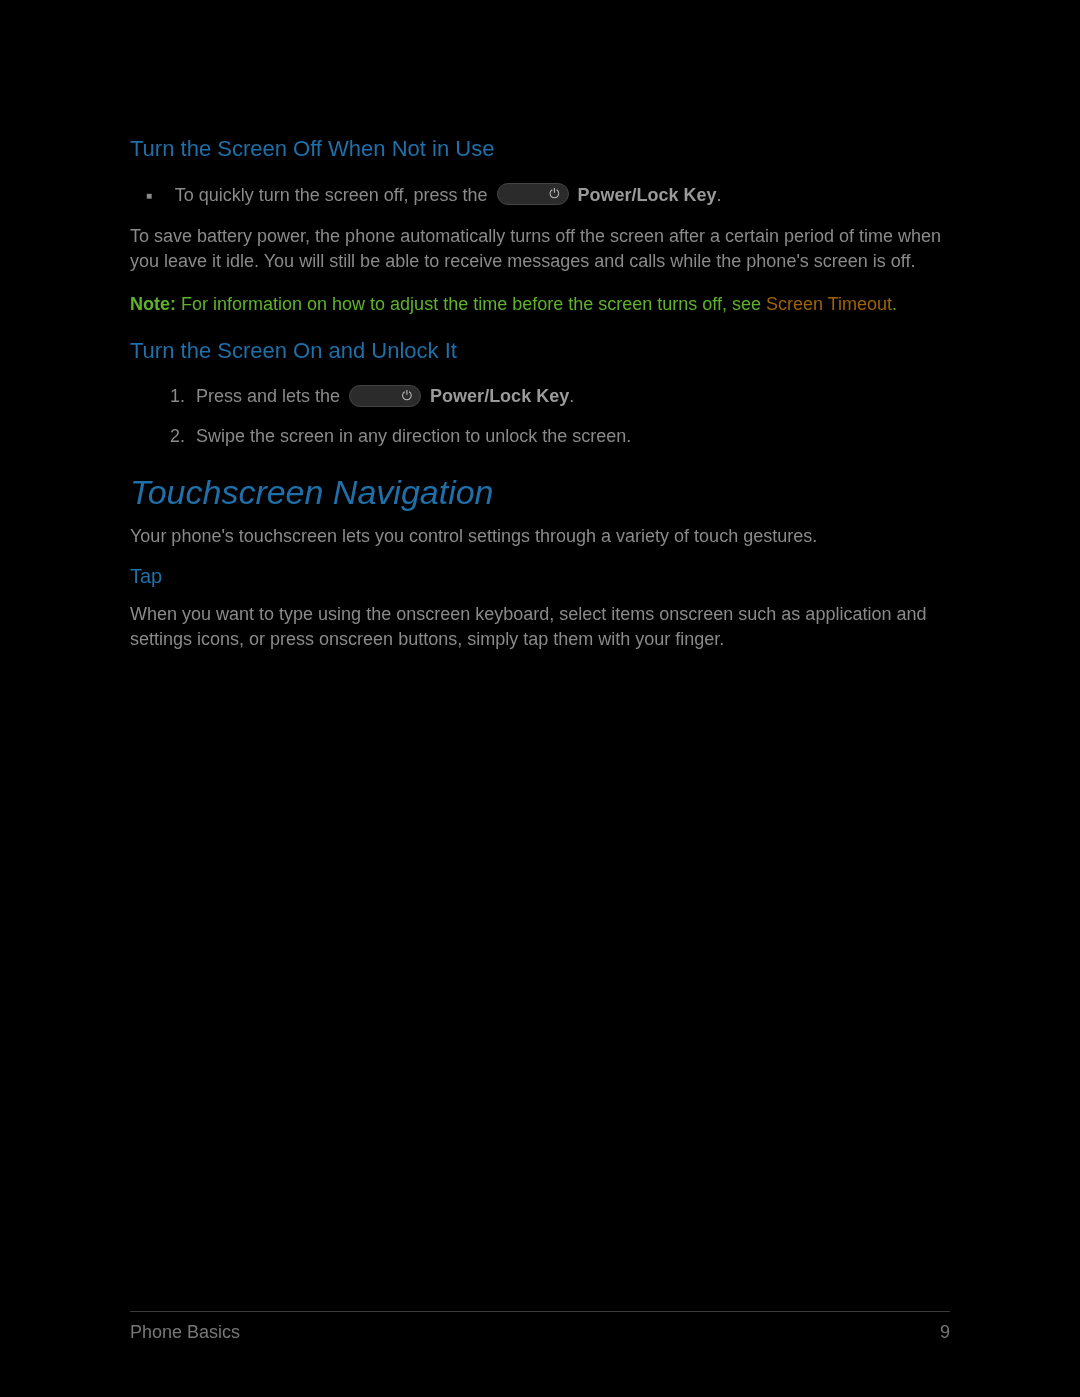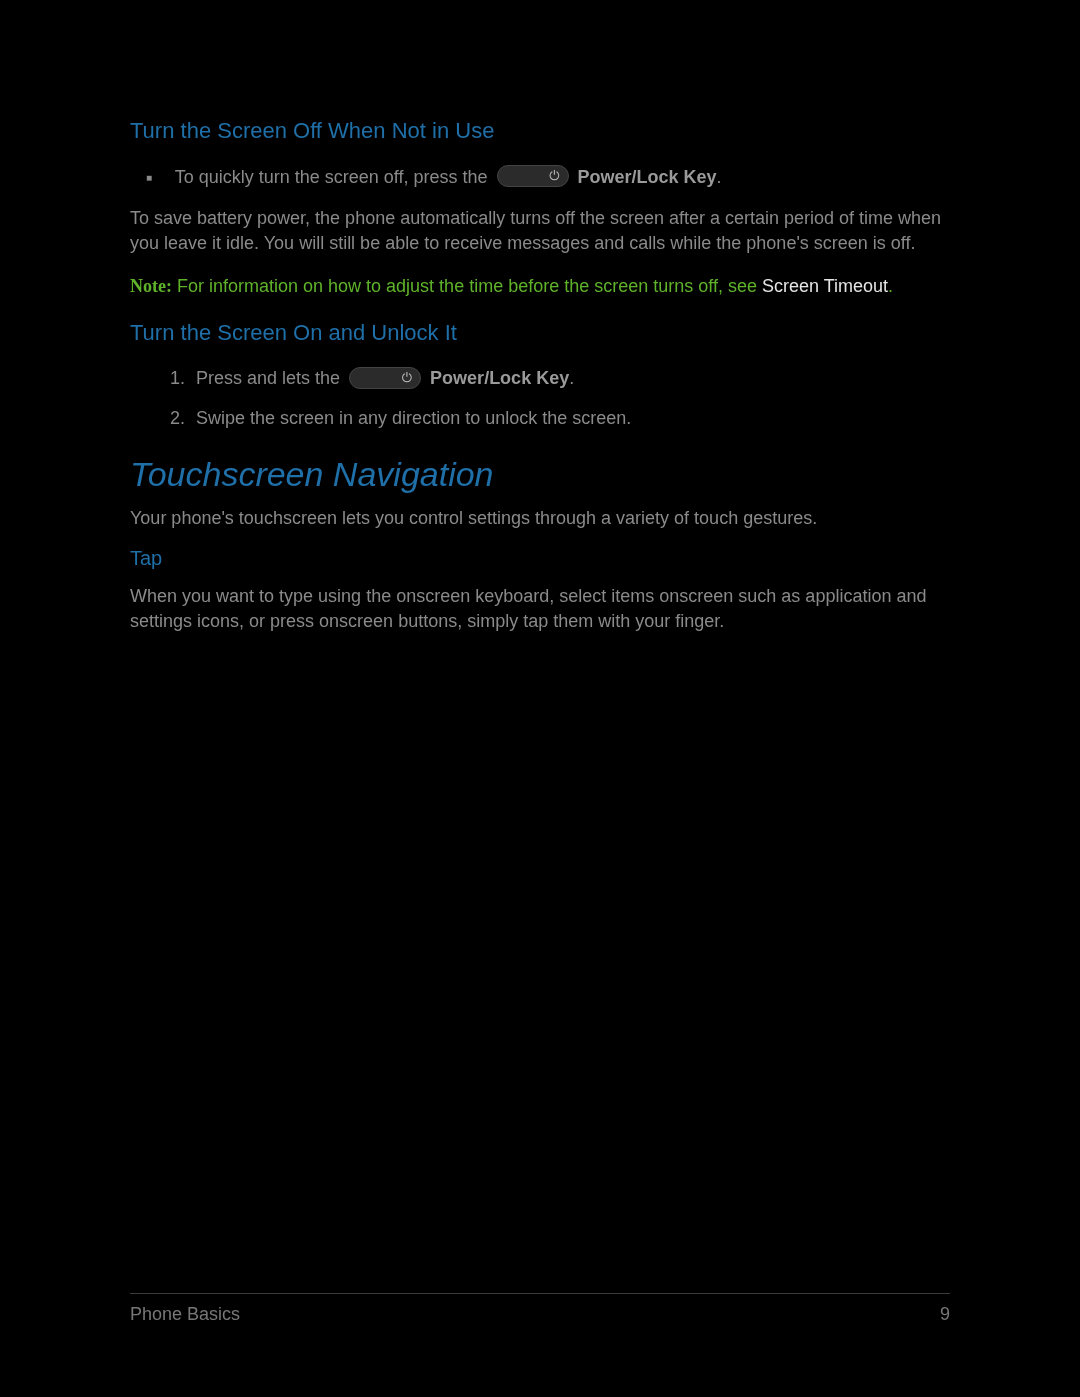--- a/index.html
+++ b/index.html
@@ -10,20 +10,21 @@
     font-family: Arial, Helvetica, sans-serif;
     color: #8a8a8a;
     font-size: 18px;
     line-height: 1.4;
   }
   .page {
     position: relative;
     width: 1080px;
     height: 1375px;
     padding: 110px 130px 0 130px;
+    margin-top: 18px;
   }
   .h3 {
     color: #1f6fa8;
     font-size: 22px;
     font-weight: 400;
     margin-bottom: 18px;
     margin-top: 6px;
   }
   .h4 {
     color: #1f6fa8;
@@ -69,27 +70,26 @@
     padding-left: 6px;
     margin-bottom: 14px;
   }
   .bold-gray {
     color: #9a9a9a;
     font-weight: bold;
   }
   .note-label {
     color: #5fb32a;
     font-weight: bold;
-    font-family: Liberation Serif, serif;
   }
   .note-text {
     color: #5fb32a;
   }
   .link {
-    color: #e5e5e5;
+    color: #a16207;
   }
   .power-key {
     display: inline-block;
     vertical-align: middle;
     width: 72px;
     height: 22px;
     border-radius: 11px;
     background: #2b2b2b;
     border: 1px solid #444;
     margin: 0 4px;

